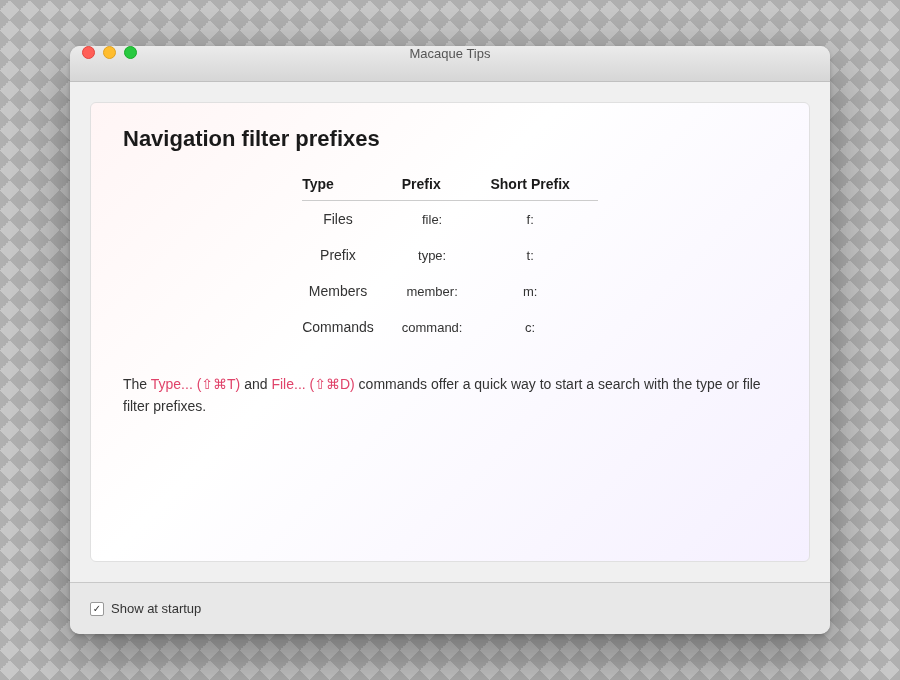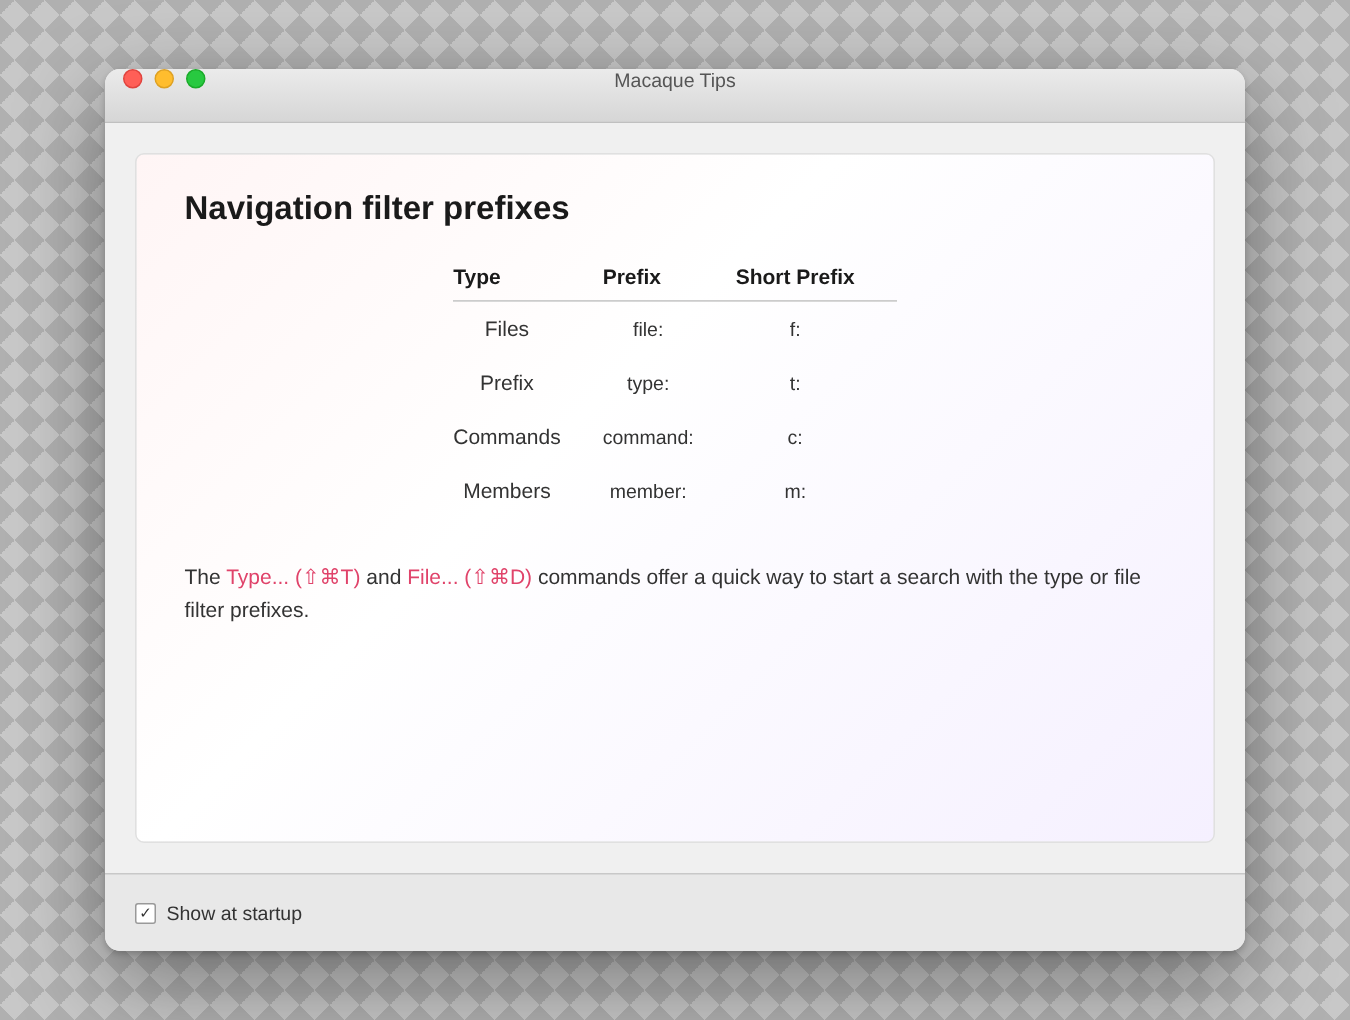--- a/index.html
+++ b/index.html
@@ -212,28 +212,28 @@
                 <td>Files</td>
                 <td class="mono">file:</td>
                 <td class="mono-short">f:</td>
               </tr>
               <tr>
                 <td>Prefix</td>
                 <td class="mono">type:</td>
                 <td class="mono-short">t:</td>
               </tr>
               <tr>
+                <td>Members</td>
+                <td class="mono">member:</td>
+                <td class="mono-short">m:</td>
+              </tr>
+              <tr>
                 <td>Commands</td>
                 <td class="mono">command:</td>
                 <td class="mono-short">c:</td>
-              </tr>
-              <tr>
-                <td>Members</td>
-                <td class="mono">member:</td>
-                <td class="mono-short">m:</td>
               </tr>
             </tbody>
         </table>
       </div>
 
       <p class="tip-footer">
         <span>The </span><span class="highlight-pink">Type... (⇧⌘T)</span><span> and </span><span class="highlight-pink">File... (⇧⌘D)</span><span> commands offer a quick way to start a search with the type or file filter prefixes.</span>
       </p>
 
     </div>

